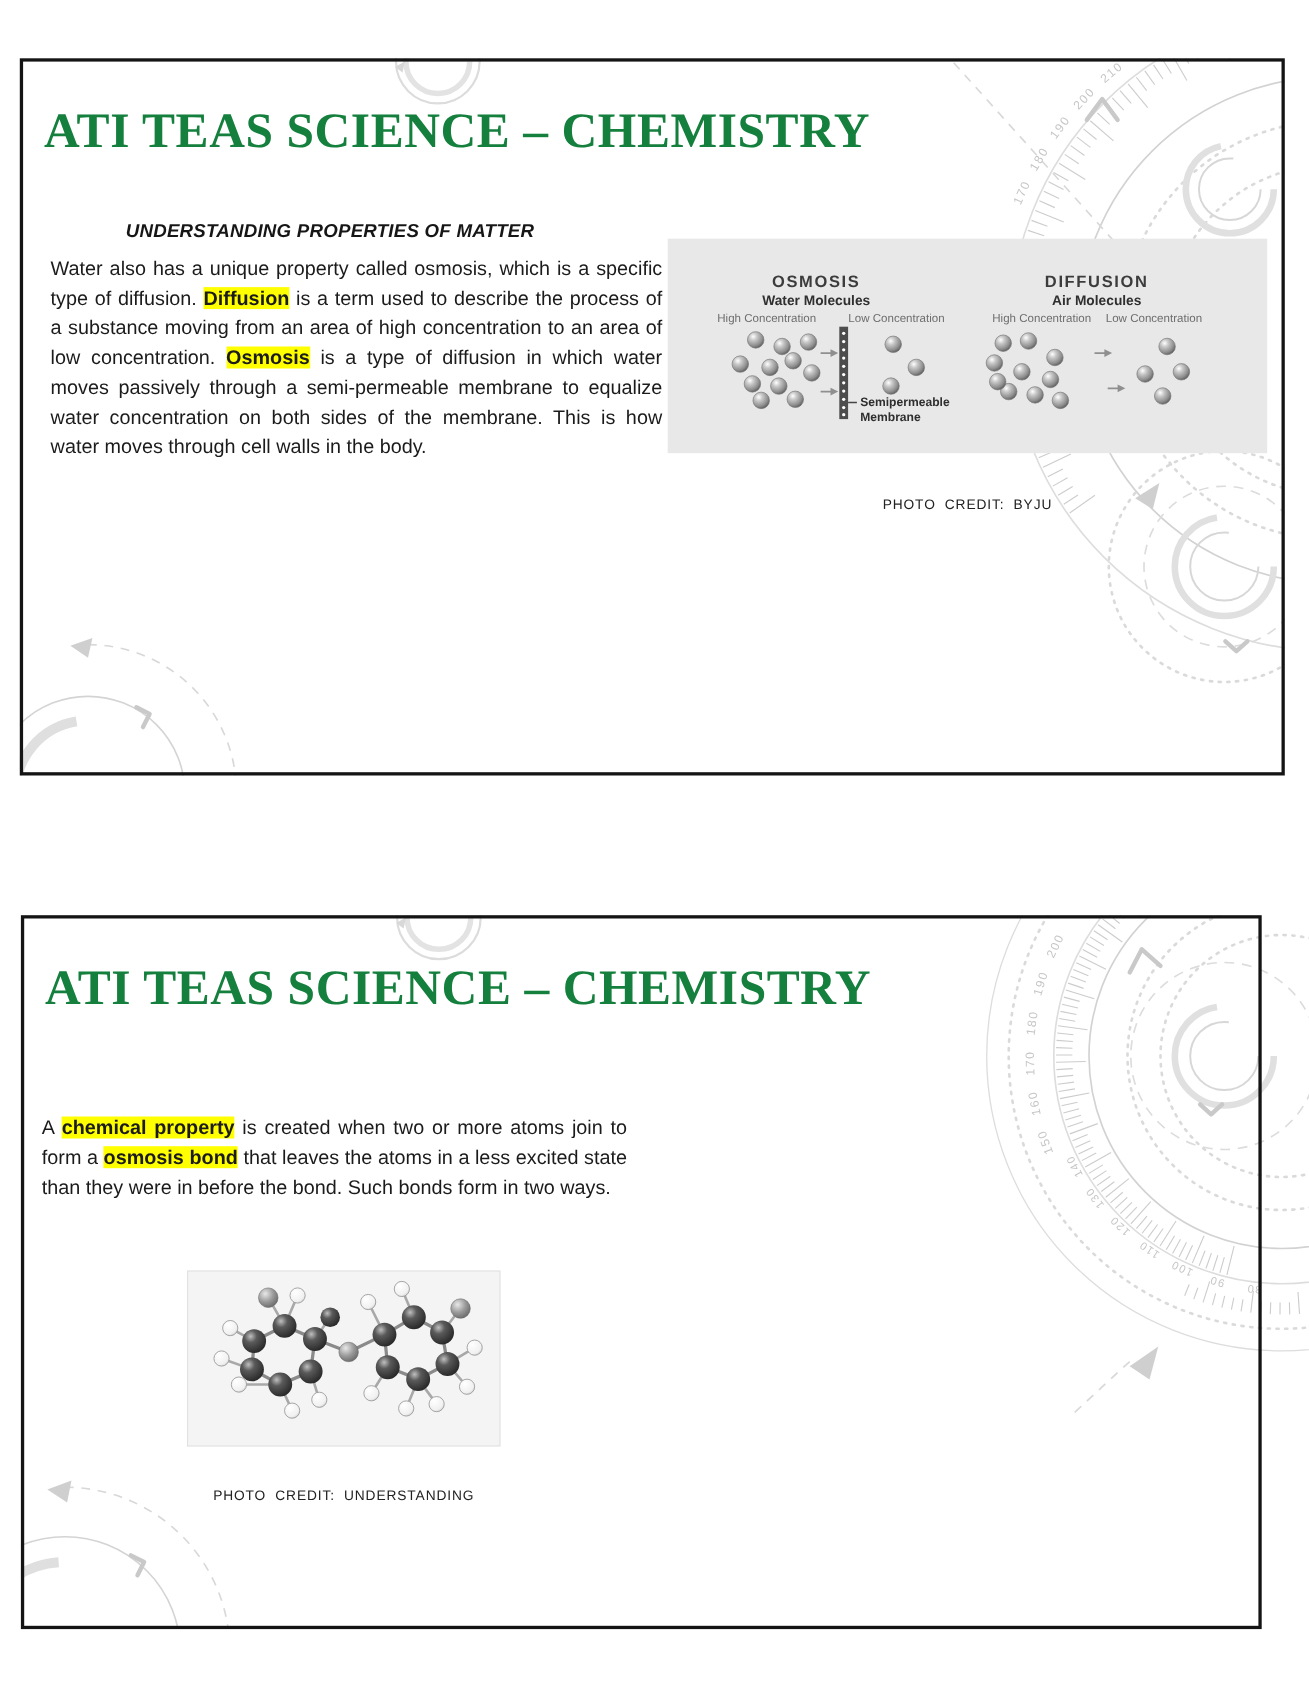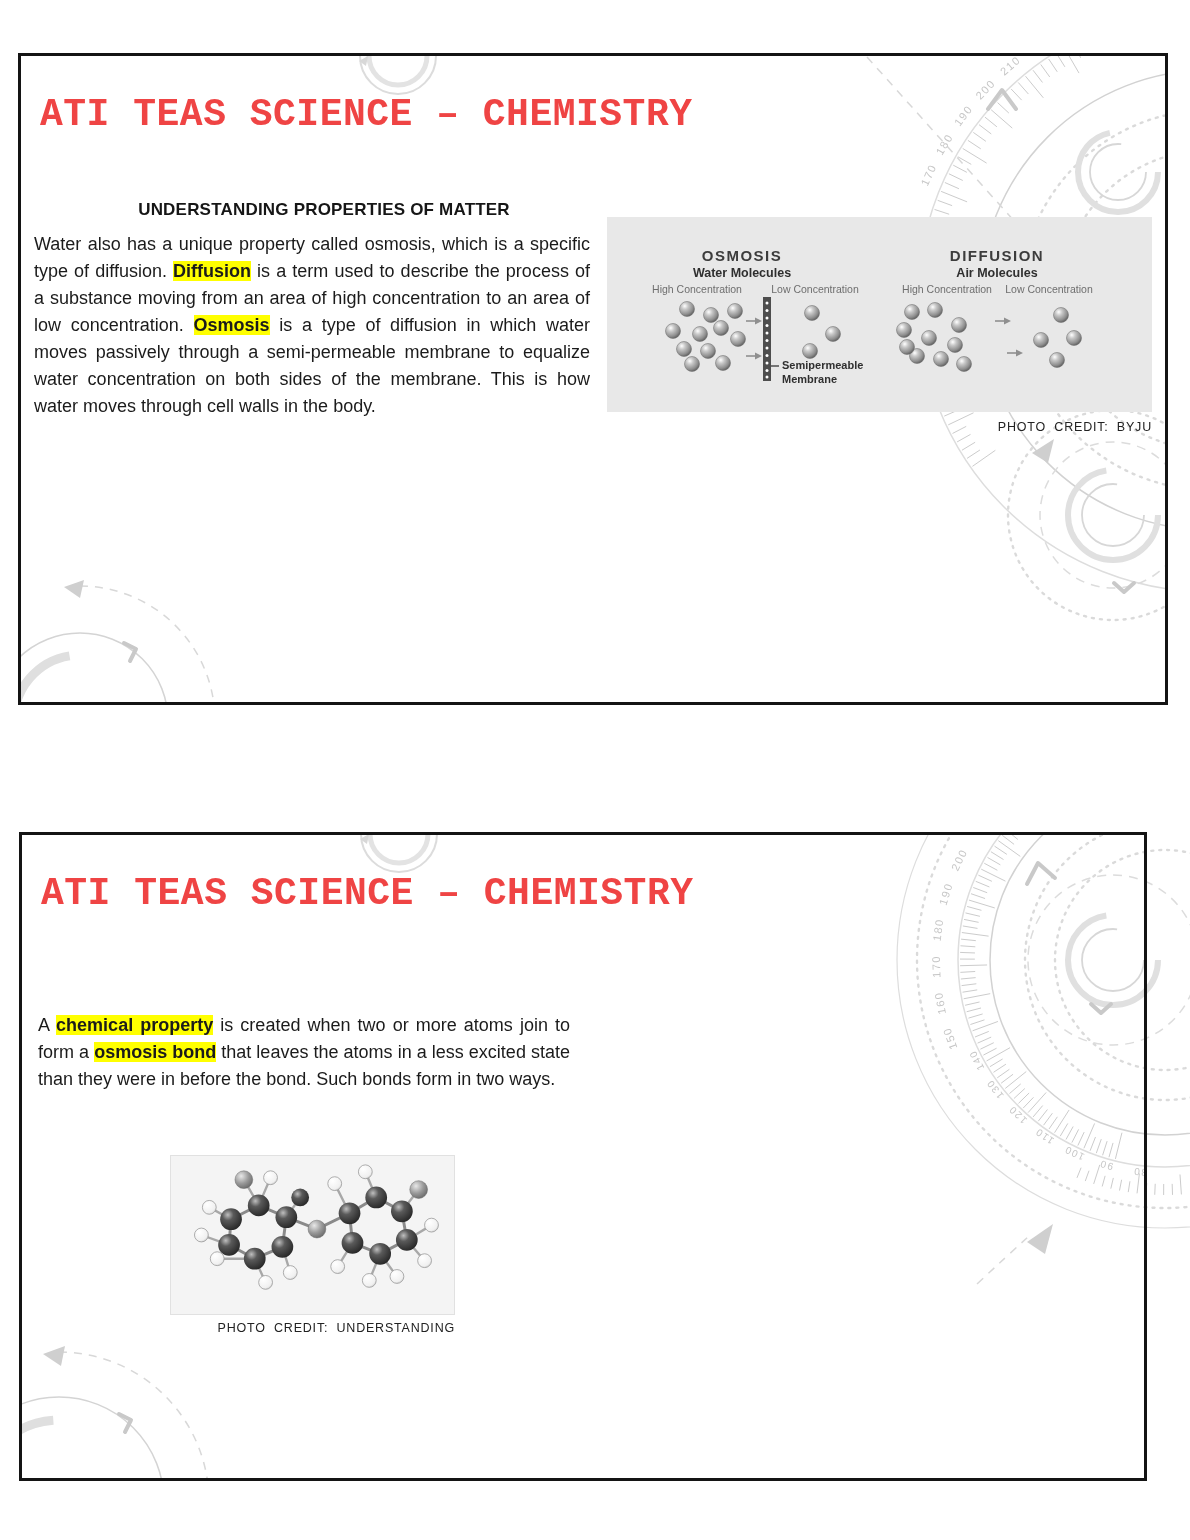--- a/index.html
+++ b/index.html
@@ -6,45 +6,45 @@
   body{width:1190px;height:1540px;position:relative;font-family:"Liberation Sans",sans-serif;overflow:hidden;}
 
   .slide{position:absolute;background:transparent;}
   #slide1{left:18px;top:53px;width:1150px;height:652px;}
   #slide2{left:19px;top:832px;width:1128px;height:649px;}
   .frame{position:absolute;inset:0;border:3px solid #141414;z-index:6;pointer-events:none;}
   .deco{position:absolute;left:0;top:0;z-index:1;}
 
   .slide-title{
     position:absolute;left:22px;top:40px;z-index:3;
-    font-family:Liberation Mono, monospace;font-weight:bold;
-    font-size:38px;letter-spacing:0.5px;color:#ef4444;white-space:nowrap;
+    font-family:Liberation Serif, serif;font-weight:bold;
+    font-size:45px;letter-spacing:0.5px;color:#15803d;white-space:nowrap;
   }
   .slide-heading{
     position:absolute;z-index:3;font-weight:bold;font-size:17px;color:#161616;
     text-align:center;letter-spacing:0.2px;
   }
-  #slide1 .slide-heading{left:28px;top:147px;width:556px;}
+  #slide1 .slide-heading{left:4px;top:147px;width:556px;font-style:italic;}
   #slide2 .slide-heading{left:19px;top:146px;width:532px;}
 
   .body-text{
     position:absolute;z-index:3;font-size:18px;line-height:27px;color:#1b1b1b;
     text-align:justify;
   }
-  #slide1 .body-text{left:16px;top:178px;width:556px;}
+  #slide1 .body-text{left:28px;top:178px;width:556px;}
   #slide2 .body-text{left:19px;top:180px;width:532px;}
   .hl{background:#ffff00;font-weight:bold;}
 
   .figure1{
     position:absolute;left:589px;top:164px;width:545px;height:195px;
     background:#e8e8e8;z-index:3;
   }
   .caption{
     position:absolute;z-index:3;font-size:12.5px;color:#222222;
-    letter-spacing:0.8px;word-spacing:4px;text-align:right;white-space:nowrap;
+    letter-spacing:0.8px;word-spacing:4px;text-align:center;white-space:nowrap;margin-top:32px;
   }
   #caption1{left:589px;top:367px;width:545px;}
   #caption2{left:151px;top:489px;width:285px;}
 
   .figure2{
     position:absolute;left:151px;top:323px;width:285px;height:160px;
     background:#f4f4f4;border:1px solid #e1e1e1;z-index:3;box-sizing:border-box;
   }
 
   

